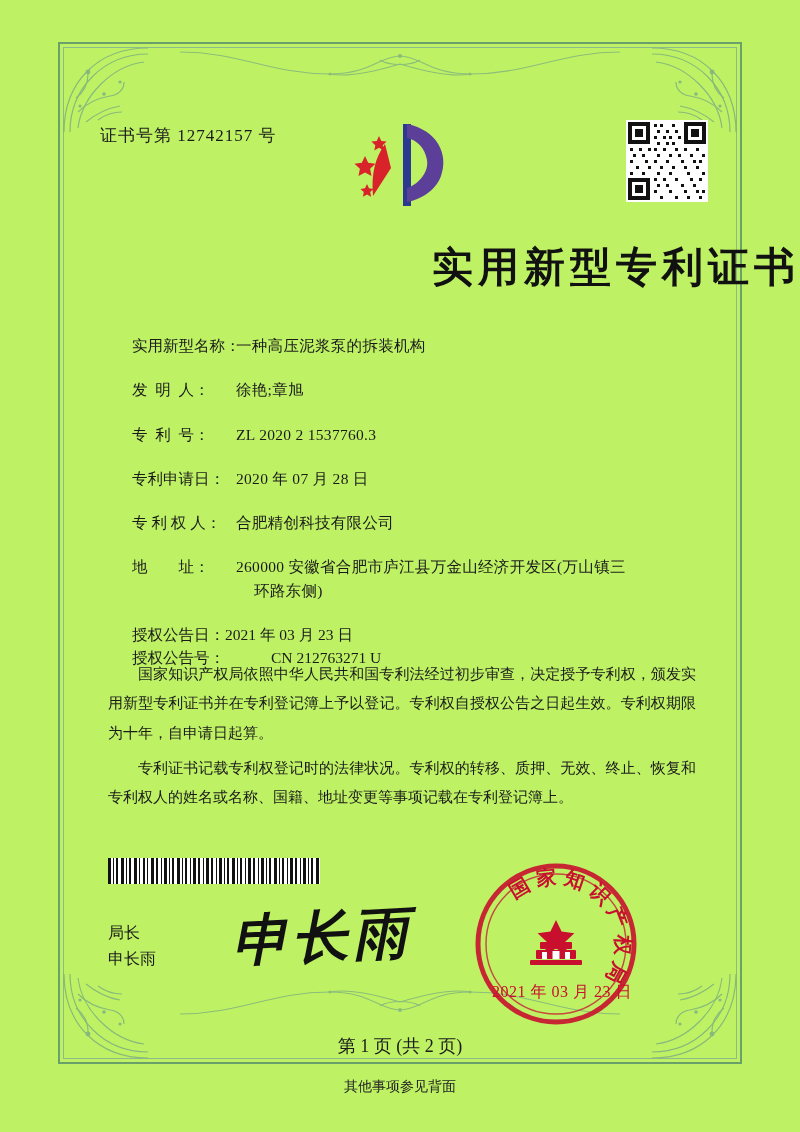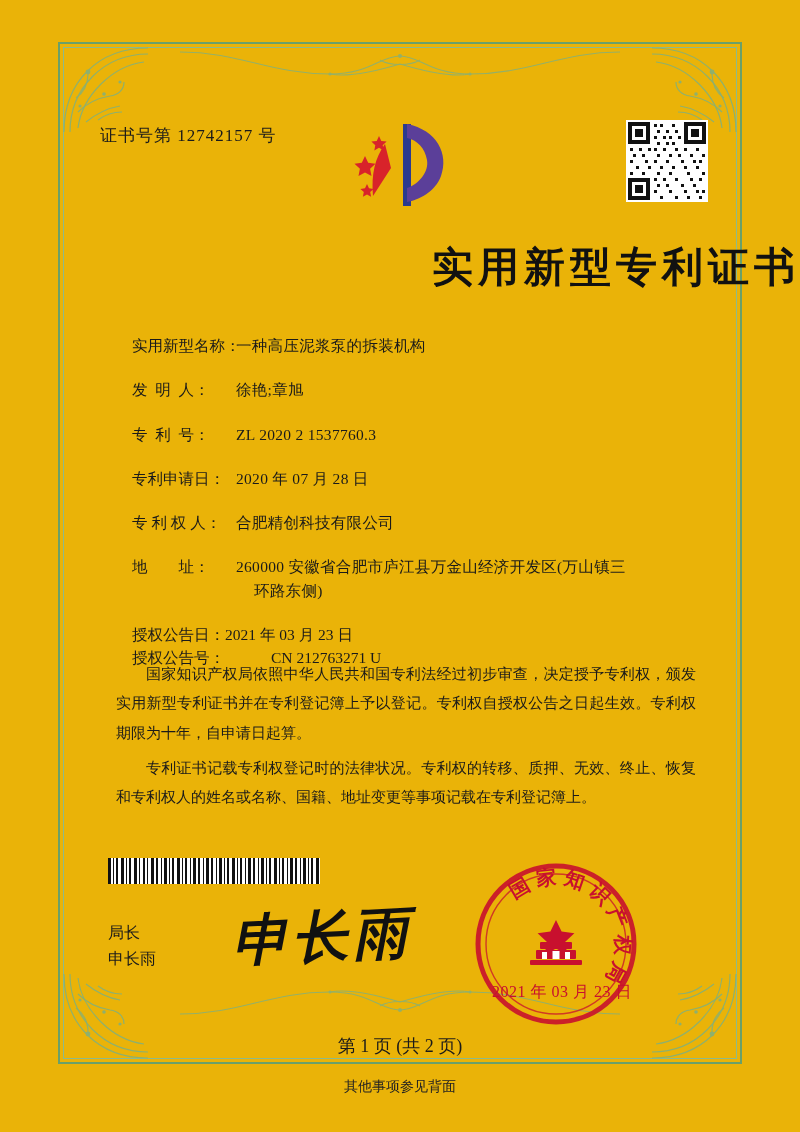--- a/index.html
+++ b/index.html
@@ -14,21 +14,21 @@
     font-family: "Liberation Serif", serif;
     color: #1a1a1a;
     overflow: hidden;
   }
 
   
   .page {
     position: absolute;
     left: 0; top: 0;
     width: 800px; height: 1132px;
-    background: #eab308;
+    background: #bef264;
   }
   .frame-outer {
     position: absolute;
     left: 58px; top: 42px;
     width: 684px; height: 1022px;
     border: 2px solid #6aa06a;
     box-sizing: border-box;
   }
   .frame-inner {
     position: absolute;
@@ -126,21 +126,21 @@
   
   .paras {
     position: absolute;
     left: 108px; top: 660px;
     width: 588px;
     font-size: 15px;
     line-height: 1.95;
     text-align: justify;
   }
   .paras p {
-    margin: 0 0 6px 8px;
+    margin: 0 0 6px 0;
     text-indent: 2em;
   }
 
   
   .barcode {
     position: absolute;
     left: 108px; top: 858px;
     width: 212px; height: 26px;
   }
 

